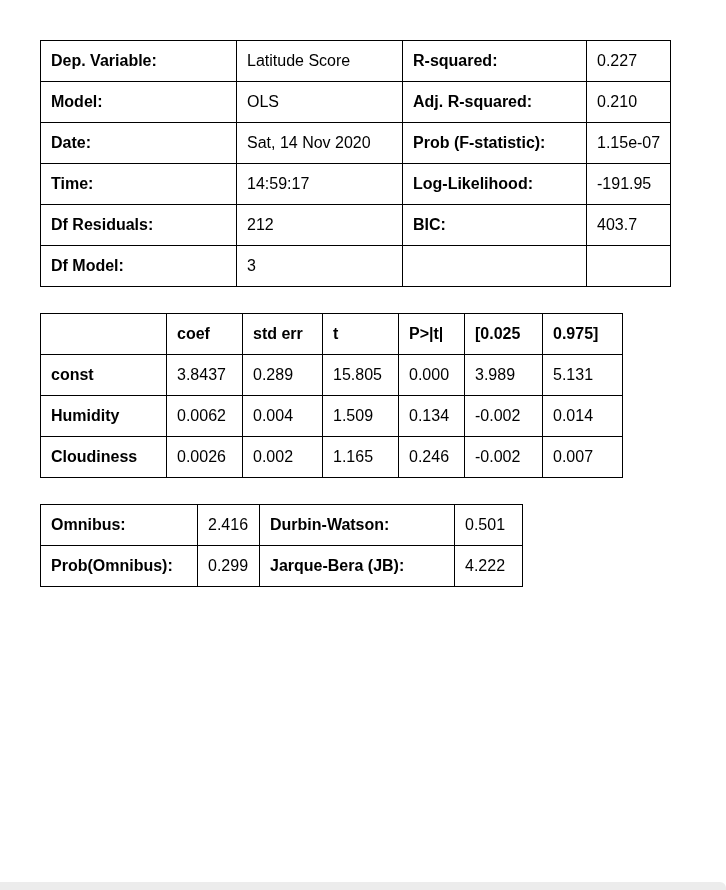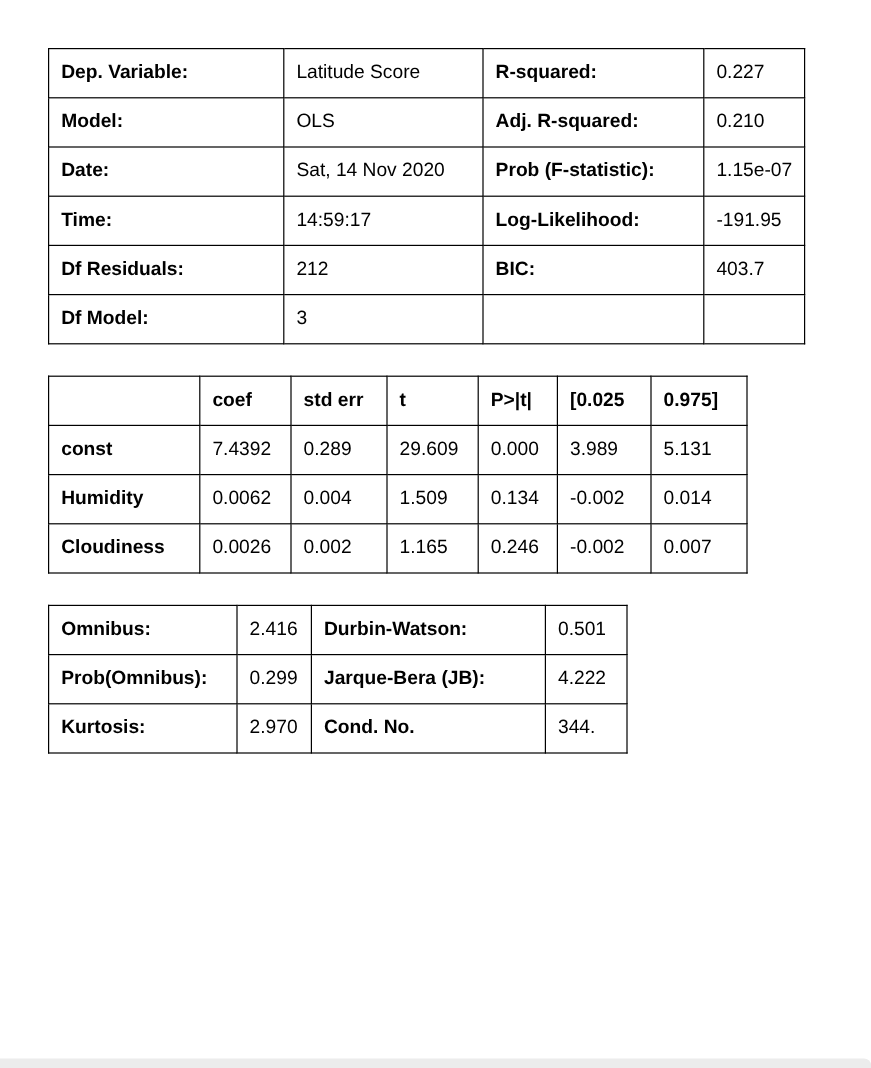--- a/index.html
+++ b/index.html
@@ -110,23 +110,23 @@
         <th class="b">std err</th>
         <th class="b">t</th>
         <th class="b">P&gt;|t|</th>
         <th class="b">[0.025</th>
         <th class="b">0.975]</th>
       </tr>
     </thead>
     <tbody>
       <tr>
         <td class="b">const</td>
-        <td>7.4392</td>
+        <td>3.8437</td>
         <td>0.289</td>
-        <td>29.609</td>
+        <td>15.805</td>
         <td>0.000</td>
         <td>3.989</td>
         <td>5.131</td>
       </tr>
       <tr>
         <td class="b">Humidity</td>
         <td>0.0062</td>
         <td>0.004</td>
         <td>1.509</td>
         <td>0.134</td>
@@ -158,24 +158,18 @@
         <td>2.416</td>
         <td class="b">Durbin-Watson:</td>
         <td>0.501</td>
       </tr>
       <tr>
         <td class="b">Prob(Omnibus):</td>
         <td>0.299</td>
         <td class="b">Jarque-Bera (JB):</td>
         <td>4.222</td>
       </tr>
-      <tr>
-        <td class="b">Kurtosis:</td>
-        <td>2.970</td>
-        <td class="b">Cond. No.</td>
-        <td>344.</td>
-      </tr>
     </tbody>
   </table>
 
 </div>
 
 <div class="bottom-strip"></div>
 
 </body></html>

